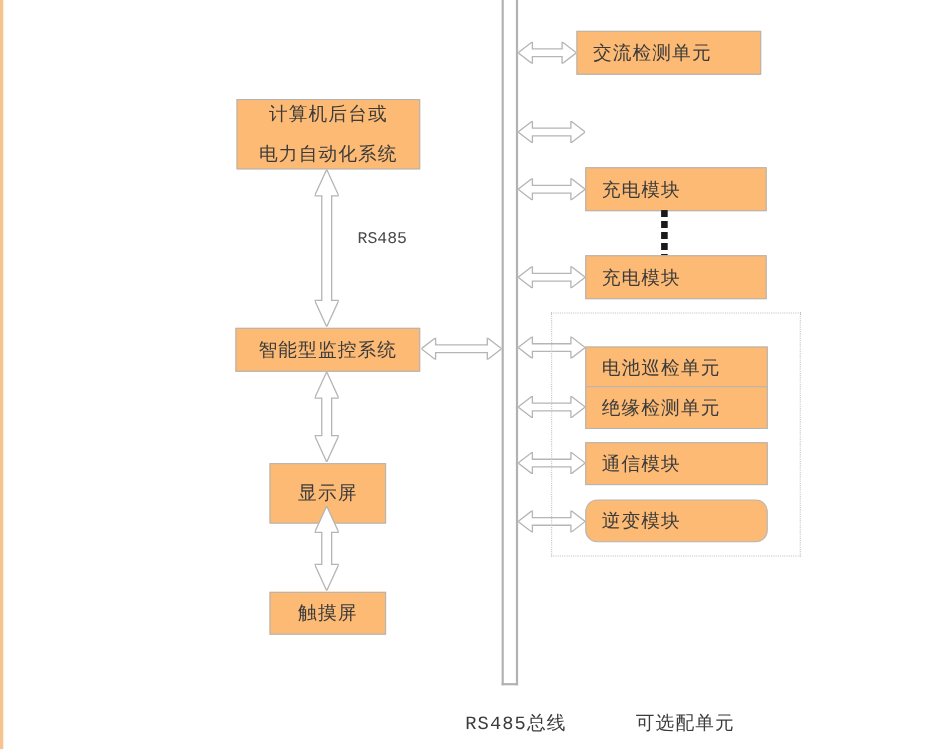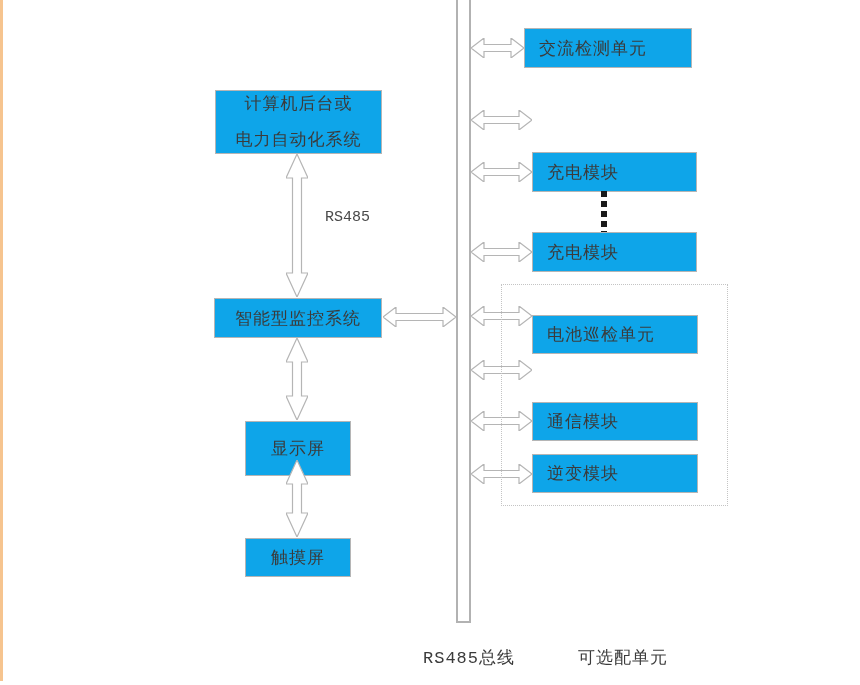--- a/index.html
+++ b/index.html
@@ -3,21 +3,21 @@
 <meta charset="utf-8">
 <style>
   html,body{margin:0;padding:0;background:#fff;}
   #canvas{
     position:relative;width:860px;height:685px;background:#ffffff;overflow:hidden;
     font-family:"Liberation Sans","DejaVu Sans",sans-serif;color:#3b3b3b;
   }
   .accent-left{position:absolute;left:0;top:0;width:3px;height:681px;background:#f6c48f;}
   .bus{position:absolute;left:456px;top:-3px;width:11px;height:624px;
        background:#fff;border:2px solid #b2b2b2;border-top:none;}
-  .box{position:absolute;background:#0ea5e9;border:1px solid #b5b5b5;box-sizing:border-box;
+  .box{position:absolute;background:#fdba74;border:1px solid #b5b5b5;box-sizing:border-box;
        font-size:17px;letter-spacing:1px;color:#3b3b3b;display:flex;align-items:center;}
   .box.center{justify-content:center;text-align:center;}
   .box.left{justify-content:flex-start;padding-left:14px;}
   .box.twoline{flex-direction:column;justify-content:space-between;line-height:26px;}
   .optional-frame{position:absolute;left:501px;top:284px;width:227px;height:222px;
        border:1px dotted #c4c4c4;box-sizing:border-box;}
   .lbl{position:absolute;font-size:17px;letter-spacing:1px;color:#3b3b3b;white-space:nowrap;font-family:Liberation Mono, monospace;}
   .lbl.small{font-size:15px;letter-spacing:0;color:#4a4a4a;}
   .arrow{position:absolute;display:block;}
   .arrow polygon{fill:#ffffff;stroke:#b5b5b5;stroke-width:1.2;}
@@ -88,19 +88,20 @@
   <div class="box left" style="left:524px;top:28px;width:168px;height:40px;">交流检测单元</div>
   <div class="box left" style="left:532px;top:152px;width:165px;height:40px;">充电模块</div>
 
   <div class="dotline"></div>
 
   <div class="box left" style="left:532px;top:232px;width:165px;height:40px;">充电模块</div>
 
   <div class="optional-frame"></div>
 
   <div class="box left" style="left:532px;top:315px;width:166px;height:39px;">电池巡检单元</div>
+  <div class="box left" style="left:532px;top:351px;width:166px;height:39px;">绝缘检测单元</div>
   <div class="box left" style="left:532px;top:402px;width:166px;height:39px;">通信模块</div>
-  <div class="box left" style="left:532px;top:454px;width:166px;height:39px;">逆变模块</div>
+  <div class="box left" style="left:532px;top:454px;width:166px;height:39px;border-radius:11px;">逆变模块</div>
 
   <div class="lbl" style="left:423px;top:646px;">RS485总线</div>
   <div class="lbl" style="left:578px;top:646px;">可选配单元</div>
 
 </div>
 
 </body></html>

